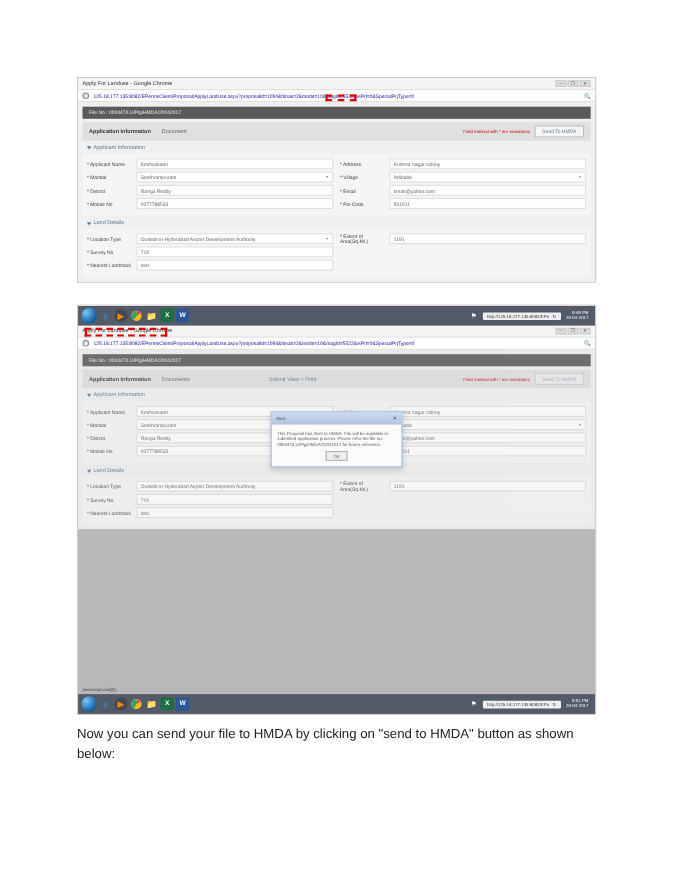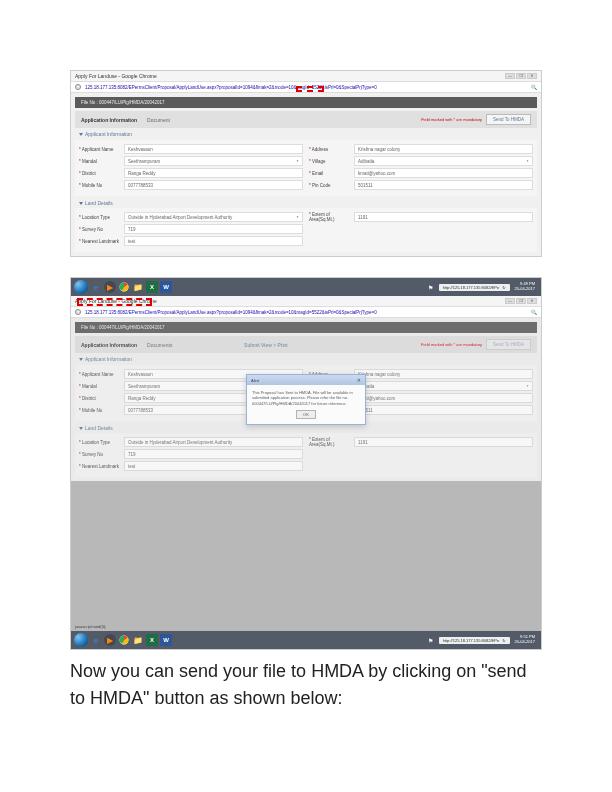--- a/index.html
+++ b/index.html
@@ -50,21 +50,21 @@
   .modal-body { padding: 5px; color: #444; line-height: 1.3; }
   .modal-ok { background: #f0f0f0; border: 1px solid #aaa; padding: 1px 6px; margin: 4px auto 0; display: block; font-size: 4px; width: 20px; text-align: center; }
   
   .taskbar { background: rgba(20,30,50,0.7); backdrop-filter: blur(2px); height: 18px; display: flex; align-items: center; padding: 0 3px; gap: 2px; }
   .start-orb { width: 14px; height: 14px; border-radius: 50%; background: radial-gradient(circle at 30% 30%, #7ec5f0, #1a6fb8 60%, #044 100%); position: relative; }
   .tb-icon { width: 12px; height: 12px; display: flex; align-items: center; justify-content: center; border-radius: 1px; font-size: 8px; }
   .tb-spacer { flex: 1; }
   .tb-right { background: rgba(255,255,255,0.9); color: #333; padding: 1px 4px; font-size: 4px; border-radius: 1px; display: flex; align-items: center; gap: 3px; }
   .tb-clock { color: #fff; font-size: 4px; text-align: right; padding: 0 3px; line-height: 1.2; }
   
-  .caption { font-size: 18px; color: #222; line-height: 1.5; margin-top: 6px; }
+  .caption { font-size: 12px; color: #222; line-height: 1.5; margin-top: 6px; }
   
   .grey-space { background: #b8b8b8; height: 150px; position: relative; }
   .status-text { position: absolute; bottom: 2px; left: 4px; color: #444; font-size: 4px; }
   
   .screenshot2 { width: 472px; background: #e8e8e8; border: 1px solid #ccc; margin-bottom: 8px; font-size: 5px; color: #555; position: relative; }
 </style>
 </head>
 <body>
 
 <div class="page">

